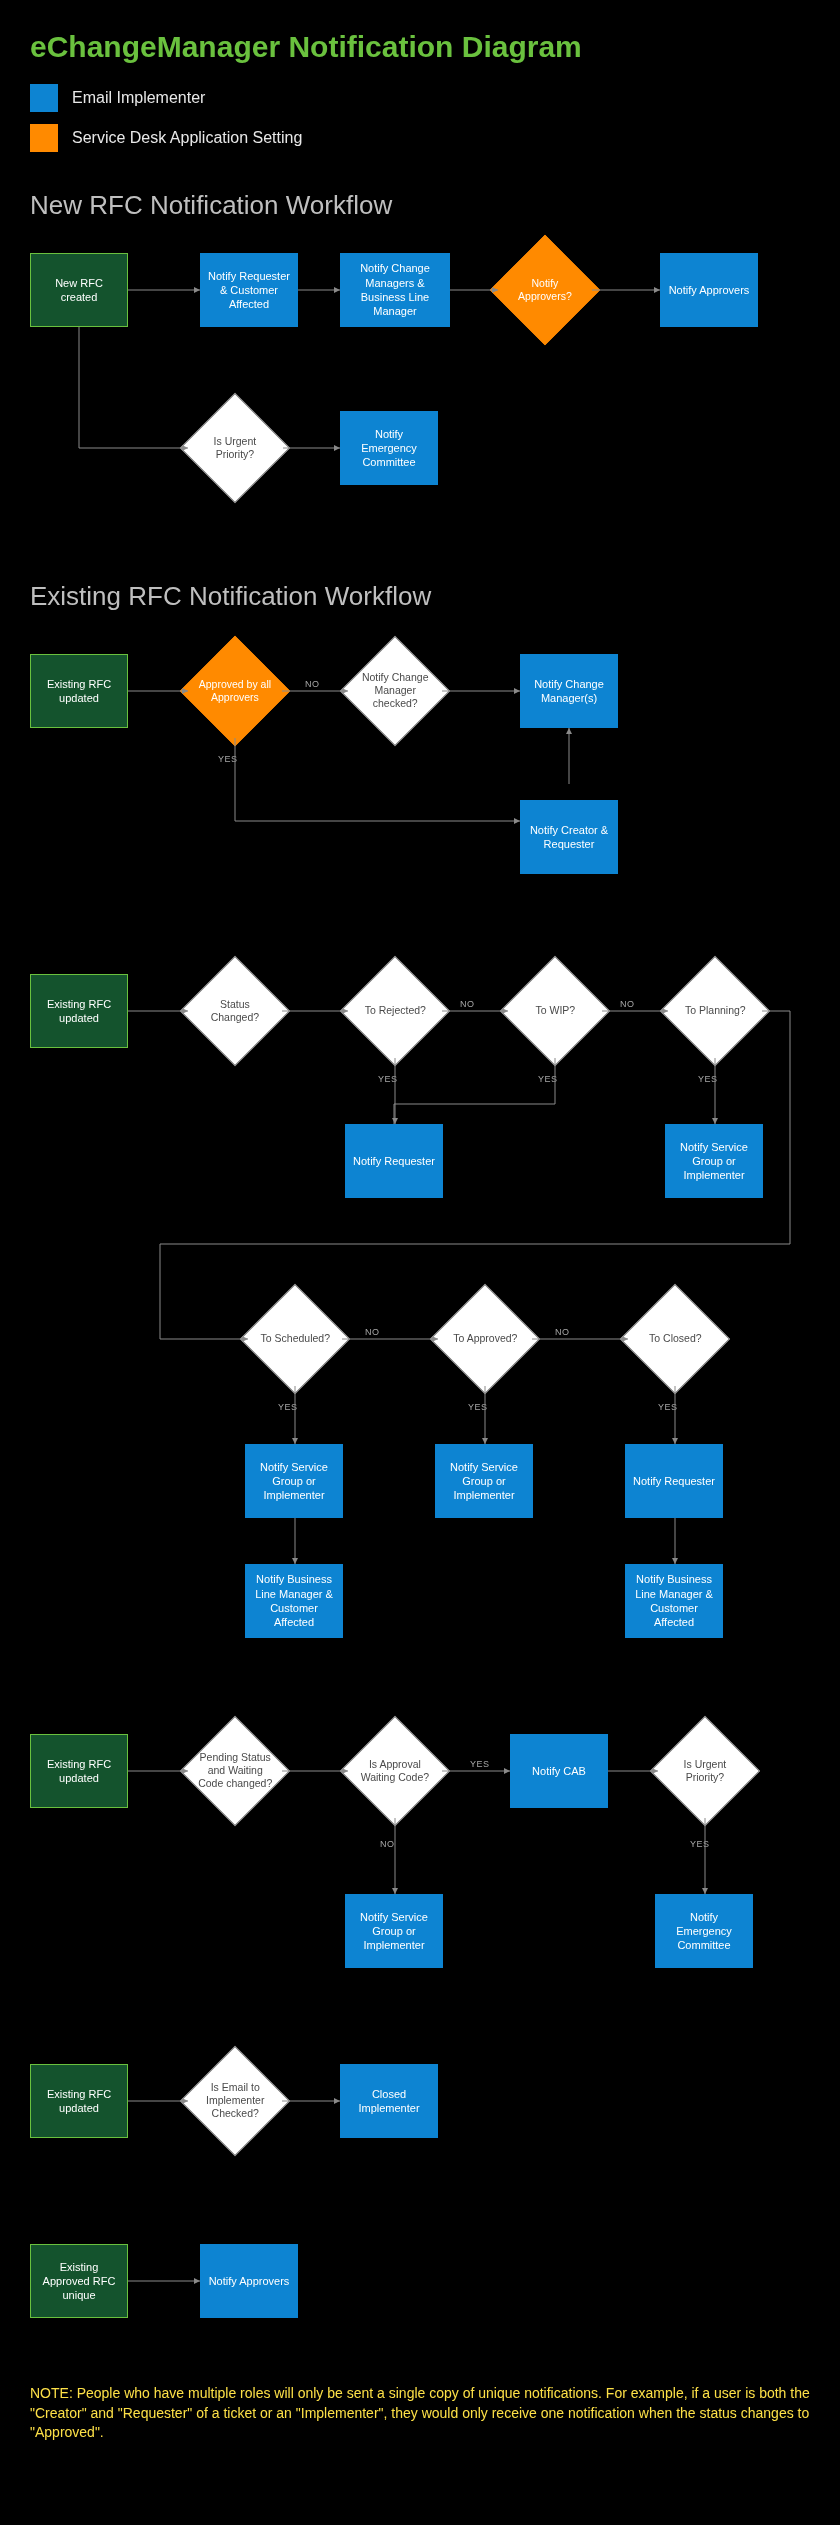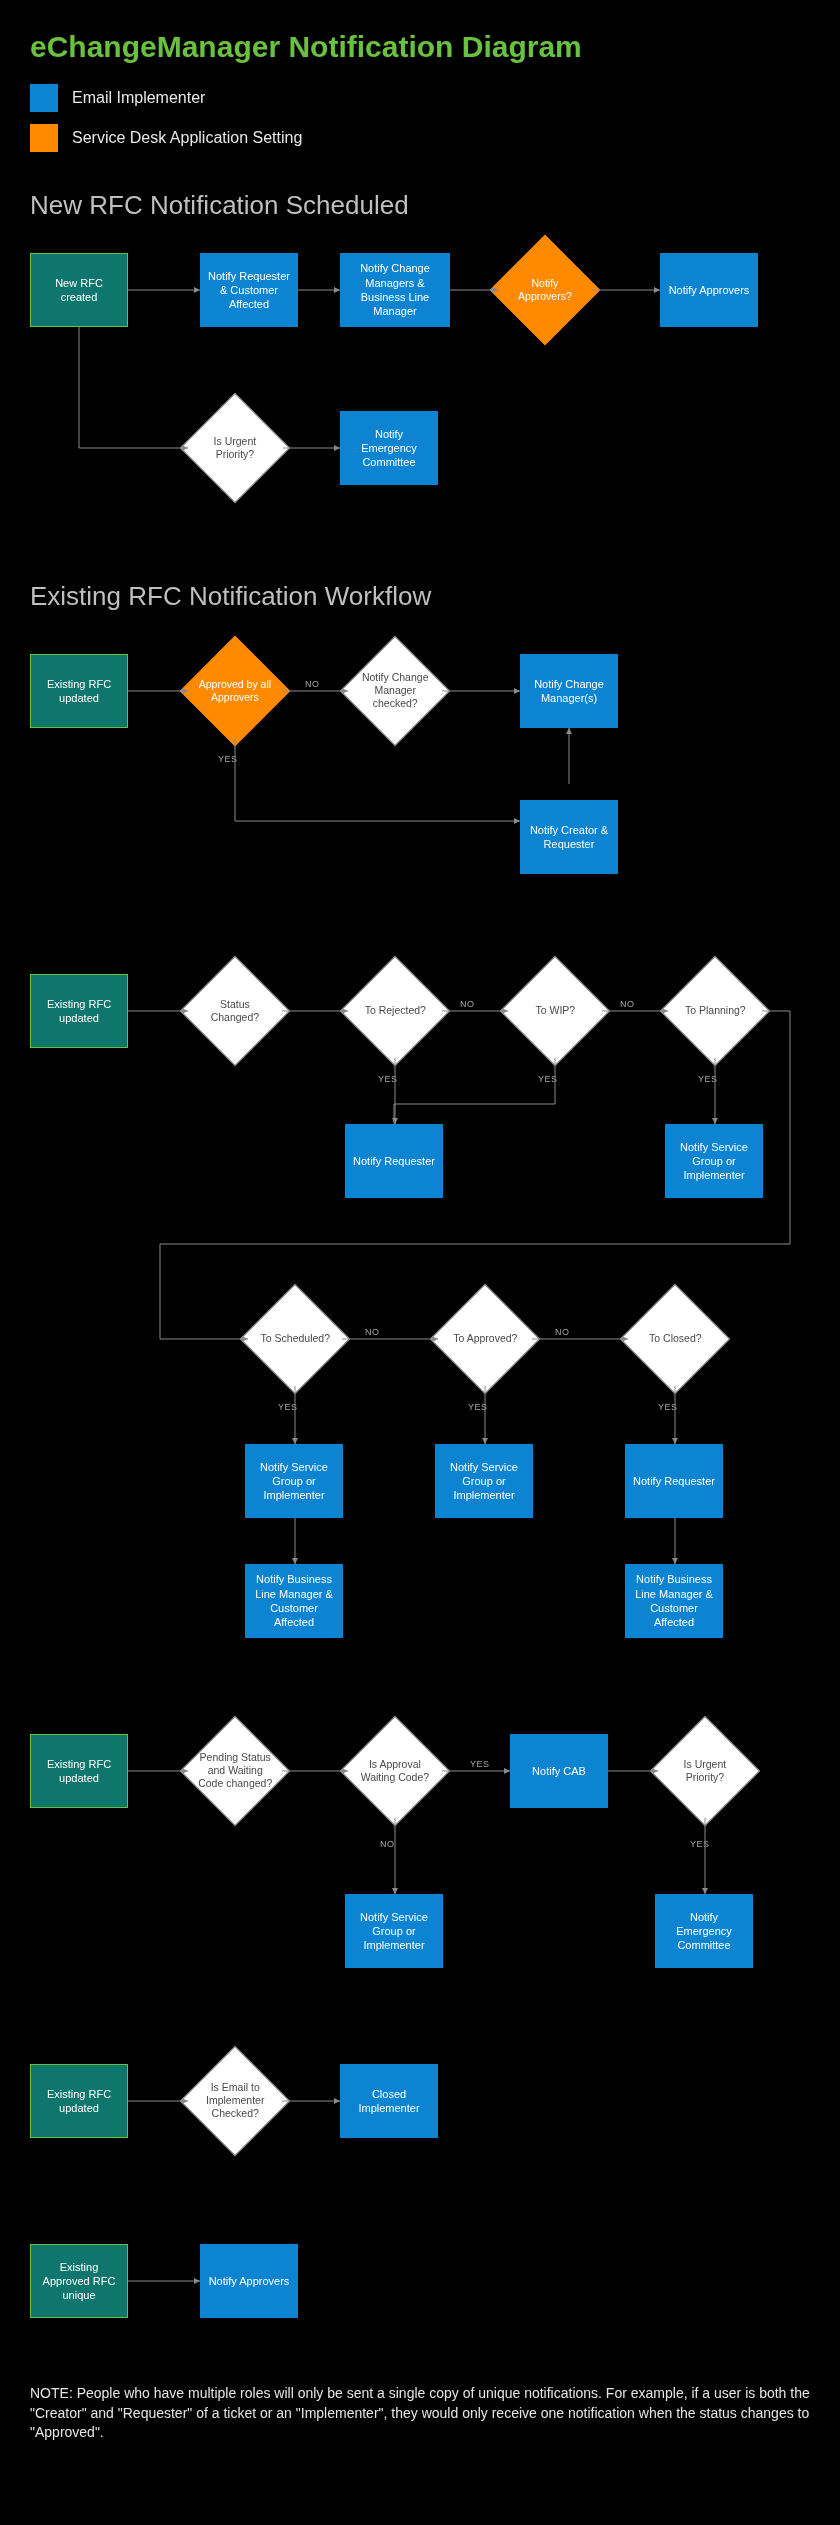--- a/index.html
+++ b/index.html
@@ -22,21 +22,21 @@
 
   .box, .diamond-wrap { position: absolute; }
   .box {
     width: 98px; height: 74px;
     display: flex; align-items: center; justify-content: center;
     text-align: center;
     font-size: 11px; line-height: 1.3;
     padding: 6px;
     border: 1px solid rgba(255,255,255,0.4);
   }
-  .box.green  { background: #0f766e; color: #fff; border-color:#6ac13e; }
+  .box.green  { background: #14532d; color: #fff; border-color:#6ac13e; }
   .box.blue   { background: #0d84d2; color: #fff; border-color:#0d84d2; }
 
   .diamond-wrap {
     width: 110px; height: 110px;
     display: flex; align-items: center; justify-content: center;
   }
   .diamond {
     width: 78px; height: 78px;
     transform: rotate(45deg);
     display: flex; align-items: center; justify-content: center;
@@ -52,37 +52,37 @@
   }
   .diamond.white span  { color: #4a4a4a; }
   .diamond.orange span { color: #fff; }
 
   svg.connector { position: absolute; overflow: visible; pointer-events: none; }
   .edge-label {
     position: absolute;
     font-size: 9px; color: #a7a7a7; letter-spacing: .5px; text-align: right;
   }
 
-  .note { color: #e5e5e5; font-size: 14px; line-height: 1.4; margin-top: 30px; }
+  .note { color: #fde047; font-size: 14px; line-height: 1.4; margin-top: 30px; }
 </style>
 </head>
 <body>
 
 <h1>eChangeManager Notification Diagram</h1>
 
 <div class="legend-row">
   <div class="swatch blue"></div>
   <div class="legend-label">Email Implementer</div>
 </div>
 <div class="legend-row">
   <div class="swatch orange"></div>
   <div class="legend-label">Service Desk Application Setting</div>
 </div>
 
-<h2>New RFC Notification Scheduled</h2>
+<h2>New RFC Notification Workflow</h2>
 
 <div class="canvas" style="height:300px">
 
   <div class="box green" style="left:0;   top:10px">New RFC created</div>
   <div class="box blue" style="left:170px;top:10px">Notify Requester &amp; Customer Affected</div>
   <div class="box blue" style="left:310px;top:10px;width:110px">Notify Change Managers &amp; Business Line Manager</div>
   <div class="diamond-wrap" style="left:460px;top:-8px">
     <div class="diamond orange">
         <span>Notify Approvers?</span>
       </div>

